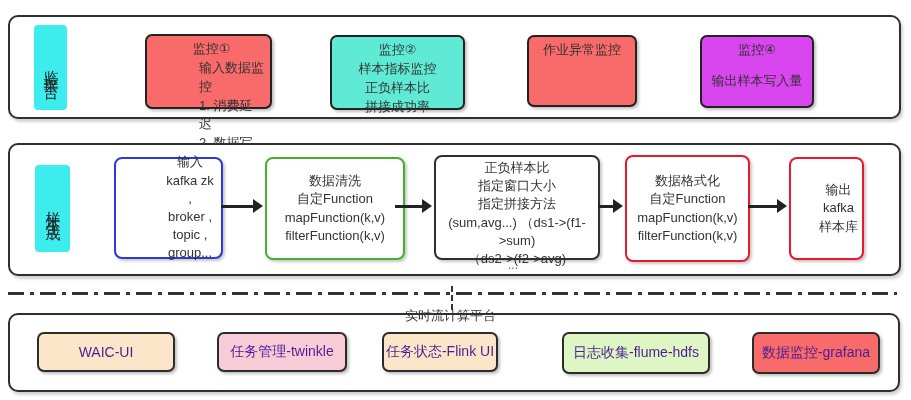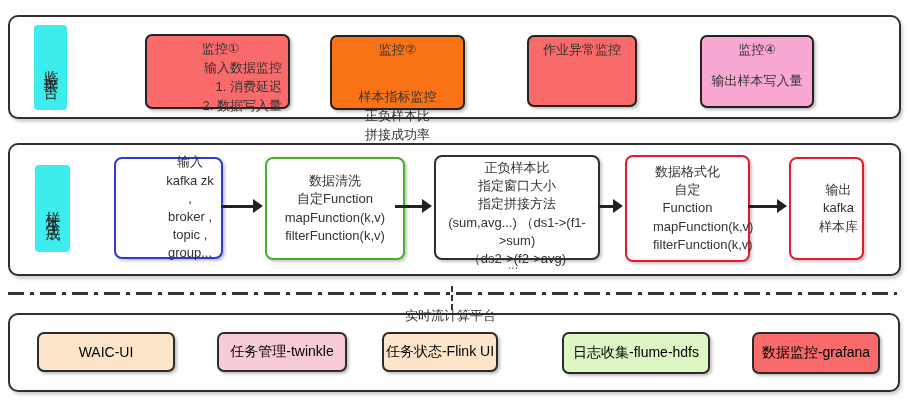--- a/index.html
+++ b/index.html
@@ -29,38 +29,38 @@
   .mon-box {
     position:absolute; border:2px solid #222; border-radius:7px;
     box-shadow:2px 2px 3px rgba(0,0,0,0.25);
     display:flex; flex-direction:column; box-sizing:border-box;
     font-size:13px; line-height:1.45; color:#333; padding:4px 6px;
   }
   .mon-title { text-align:center; flex:0 0 auto; }
   .mon-body  { flex:1; display:flex; flex-direction:column; justify-content:flex-start; }
   .mon-body.center-v { justify-content:center; }
   .mon-line  { text-align:center; }
-  .mon-line.left { text-align:right; padding-left:4px;margin-left:36px; }
-  .mon-1 { left:135px; top:17px; width:145px; height:75px;padding-left:12px; }
+  .mon-line.left { text-align:left; padding-left:4px;margin-left:36px; }
+  .mon-1 { left:135px; top:17px; width:127px; height:75px;padding-left:12px; }
   .mon-2 { left:320px; top:18px; width:135px; height:75px; }
   .mon-3 { left:517px; top:18px; width:110px; height:72px; }
   .mon-4 { left:690px; top:18px; width:114px; height:73px; }
 
   .flow-box {
     position:absolute; background:#fff; border:2px solid #333; border-radius:8px;
     box-shadow:2px 2px 3px rgba(0,0,0,0.22);
     display:flex; flex-direction:column; justify-content:center;
     box-sizing:border-box; font-size:13px; line-height:1.4;
     text-align:center; padding:2px 4px; color:#333;
   }
   .flow-box .ln { text-align:center; }
   .box-input  { left:104px; top:12px; width:109px; height:102px; }
   .box-clean  { left:255px; top:12px; width:140px; height:103px; }
   .box-join   { left:424px; top:10px; width:166px; height:105px; justify-content:flex-start; }
-  .box-format { left:615px; top:10px; width:125px; height:107px; padding:2px 26px; }
+  .box-format { left:615px; top:10px; width:125px; height:107px; padding:2px 10px; }
   .box-output { left:779px; top:12px; width:75px;  height:103px;padding-left:28px; }
 
   .arrow { position:absolute; top:199px; height:14px; }
   .arrow .shaft { position:absolute; left:0; right:7px; top:6px; border-top:3px solid #222; }
   .arrow .head  { position:absolute; right:0; top:0; width:0; height:0;
                   border-left:10px solid #222;
                   border-top:7px solid transparent; border-bottom:7px solid transparent; }
   .arrow-1 { left:221px; width:42px; }
   .arrow-2 { left:395px; width:37px; }
   .arrow-3 { left:598px; width:25px; }
@@ -79,21 +79,21 @@
     border-left:2px dashed #333;
   }
   .platform-label {
     position:absolute; left:405px; top:307px; font-size:13px; color:#333; z-index:5;
   }
 
   .bottom-box {
     position:absolute; border:2px solid #2b2b2b; border-radius:7px;
     box-shadow:2px 2px 3px rgba(0,0,0,0.25);
     display:flex; align-items:center; justify-content:center;
-    box-sizing:border-box; font-size:14px; color:#000000;
+    box-sizing:border-box; font-size:14px; color:#4c1d95;
   }
   .bb-1 { left:27px;  top:17px; width:138px; height:40px; }
   .bb-2 { left:207px; top:17px; width:130px; height:40px; }
   .bb-3 { left:372px; top:17px; width:116px; height:40px; }
   .bb-4 { left:552px; top:17px; width:148px; height:42px; }
   .bb-5 { left:742px; top:17px; width:128px; height:42px; }
 </style>
 </head>
 <body>
 
@@ -104,36 +104,36 @@
 
     <div class="mon-box mon-1" style="background: rgb(249, 106, 106);">
       <div class="mon-title">监控①</div>
       <div class="mon-body">
         <div class="mon-line left">输入数据监控</div>
         <div class="mon-line left">1. 消费延迟</div>
         <div class="mon-line left">2. 数据写入量</div>
       </div>
     </div>
 
-    <div class="mon-box mon-2" style="background: #f97316; gap: 28px;">
+    <div class="mon-box mon-2" style="background: #5eead4;">
       <div class="mon-title">监控②</div>
       <div class="mon-body center-v">
         <div class="mon-line">样本指标监控</div>
         <div class="mon-line">正负样本比</div>
         <div class="mon-line">拼接成功率</div>
       </div>
     </div>
 
     <div class="mon-box mon-3" style="background: rgb(249, 106, 106);">
       <div class="mon-body">
         <div class="mon-line">作业异常监控</div>
       </div>
     </div>
 
-    <div class="mon-box mon-4" style="background: #f9a8d4;">
+    <div class="mon-box mon-4" style="background: #d946ef;">
       <div class="mon-title">监控④</div>
       <div class="mon-body center-v">
         <div class="mon-line">输出样本写入量</div>
       </div>
     </div>
   </div>
 
   <div class="container mid-container" style="border-color: rgb(47, 47, 47);">
     <div class="vlabel mid-label" style="background: rgb(61, 237, 237);">样本生成</div>
 

